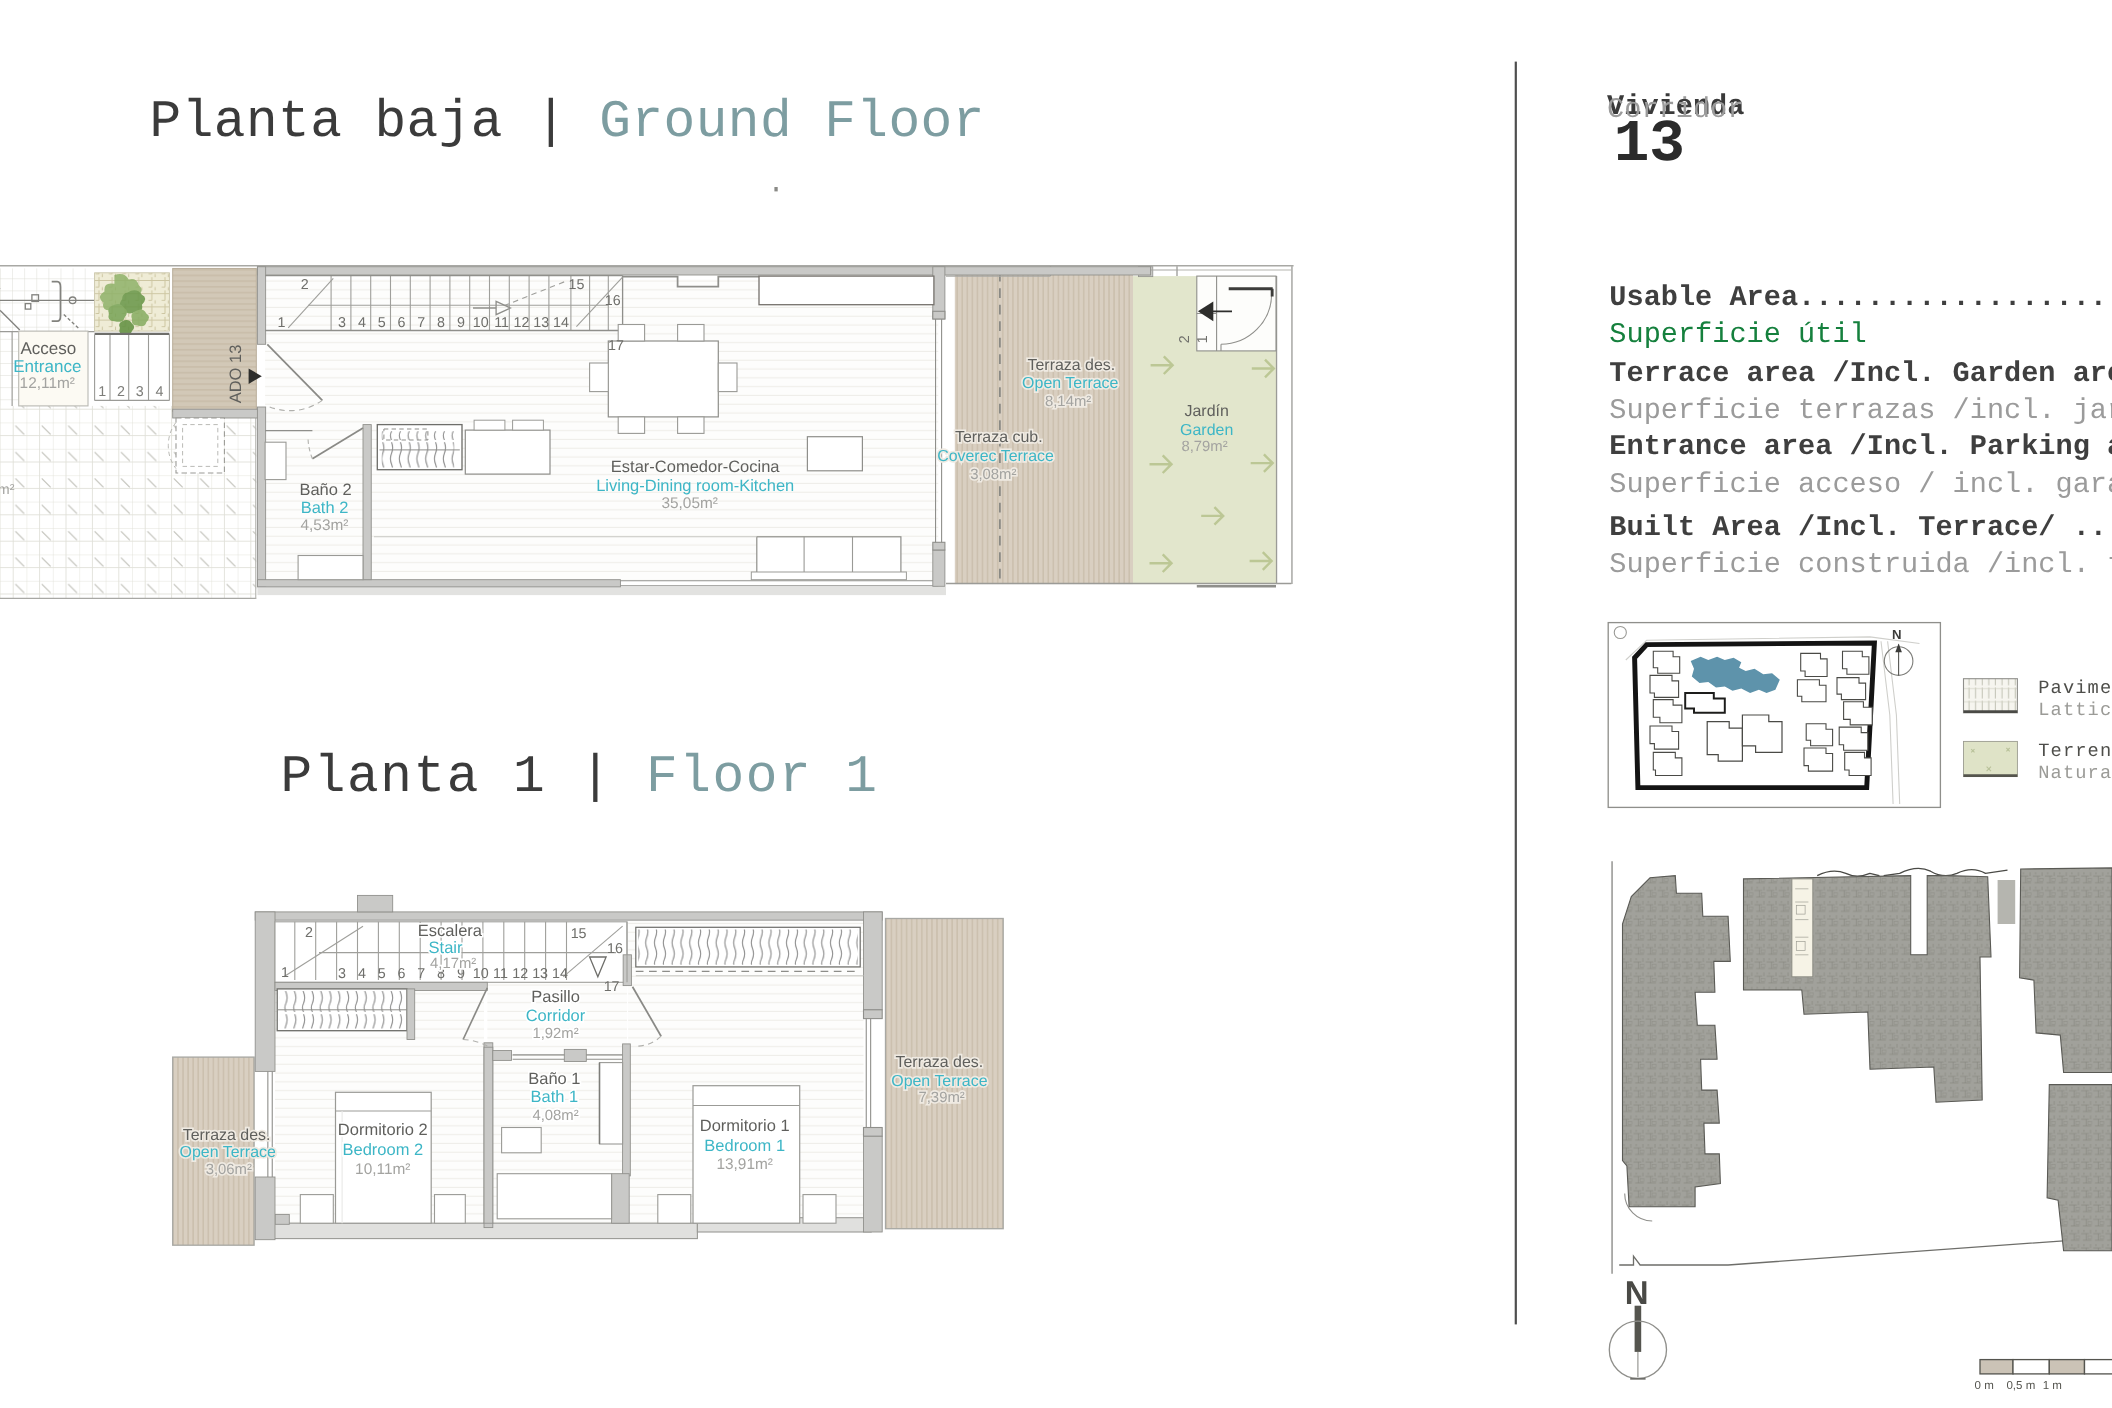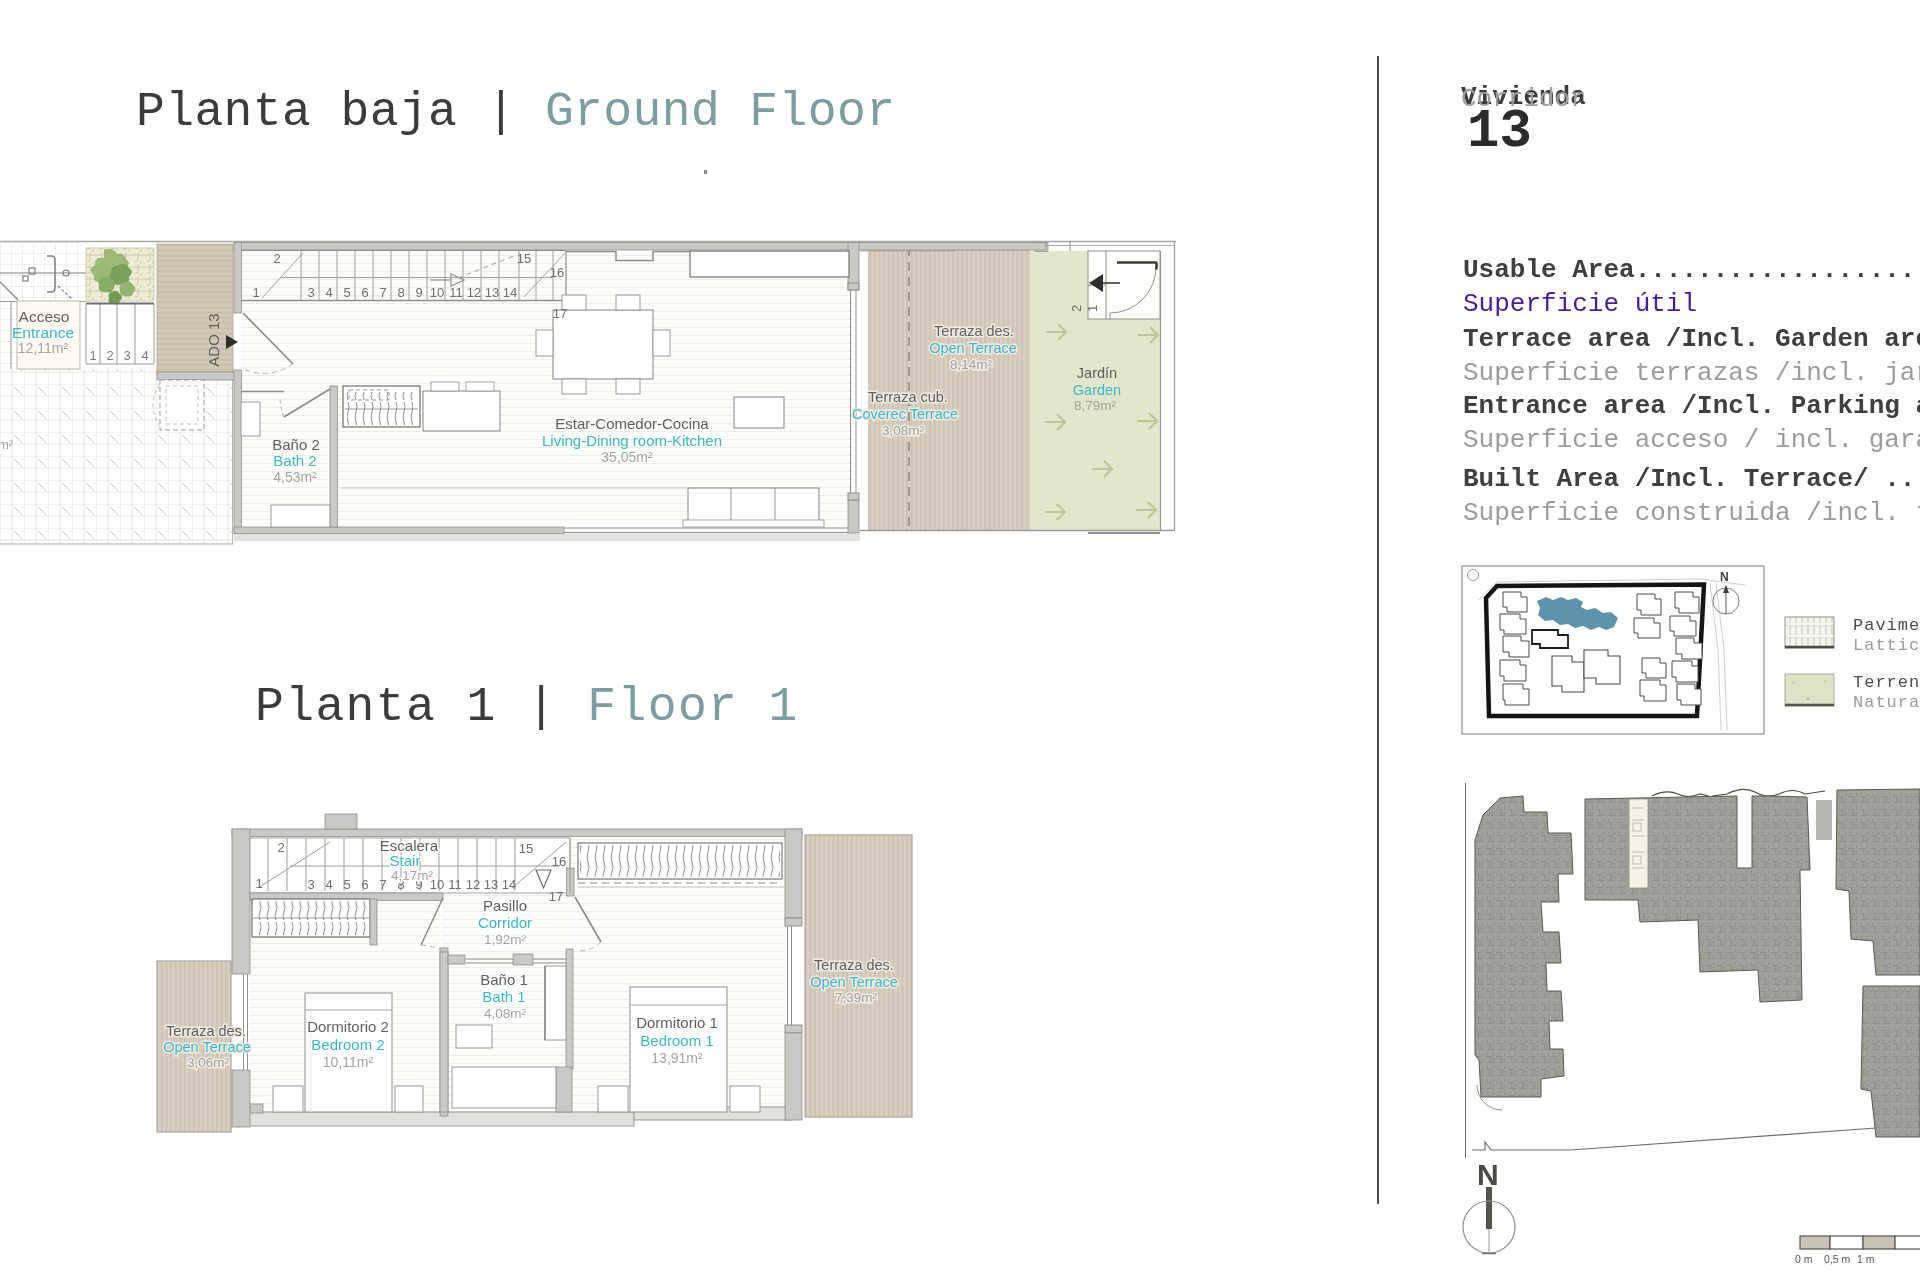--- a/index.html
+++ b/index.html
@@ -17,21 +17,21 @@
 
 <div class="abs" style="left:704px;top:170px;width:3px;height:4px;background:#8a8a86;"></div>
 
 <div class="abs" style="left:1377px;top:56px;width:2px;height:1148px;background:#4e4e4e;"></div>
 
 <div class="abs mono" style="left:1461px;top:56px;font-size:26px;font-weight:bold;color:#3a3a3a;margin-top:26px;">Vivienda</div>
 <div class="abs mono" style="left:1461px;top:84px;font-size:26px;color:#9b9b9b;">Corridor</div>
 <div class="abs mono" style="left:1467px;top:101px;font-size:54px;font-weight:bold;color:#2b2b2b;">13</div>
 
 <div class="abs mono" style="left:1463px;top:255px;font-size:26px;font-weight:bold;color:#3f3f3f;">Usable Area..............................</div>
-<div class="abs mono" style="left:1463px;top:289px;font-size:26px;color:#4c1d95;">Superficie útil</div>
+<div class="abs mono" style="left:1463px;top:289px;font-size:26px;color:#15803d;">Superficie útil</div>
 <div class="abs mono" style="left:1463px;top:324px;font-size:26px;font-weight:bold;color:#3f3f3f;">Terrace area /Incl. Garden area/......</div>
 <div class="abs mono" style="left:1463px;top:358px;font-size:26px;color:#9b9b9b;">Superficie terrazas /incl. jardín/</div>
 <div class="abs mono" style="left:1463px;top:391px;font-size:26px;font-weight:bold;color:#3f3f3f;">Entrance area /Incl. Parking area/....</div>
 <div class="abs mono" style="left:1463px;top:425px;font-size:26px;color:#9b9b9b;">Superficie acceso / incl. garaje</div>
 <div class="abs mono" style="left:1463px;top:464px;font-size:26px;font-weight:bold;color:#3f3f3f;">Built Area /Incl. Terrace/ ...........</div>
 <div class="abs mono" style="left:1463px;top:498px;font-size:26px;color:#9b9b9b;">Superficie construida /incl. terraza/</div>
 
 <svg id="gf" style="position:absolute;left:0;top:232px;" width="1200" height="322" viewBox="0 232 1200 322">
 <defs>
   <pattern id="floorlines" width="8" height="8" patternUnits="userSpaceOnUse">

